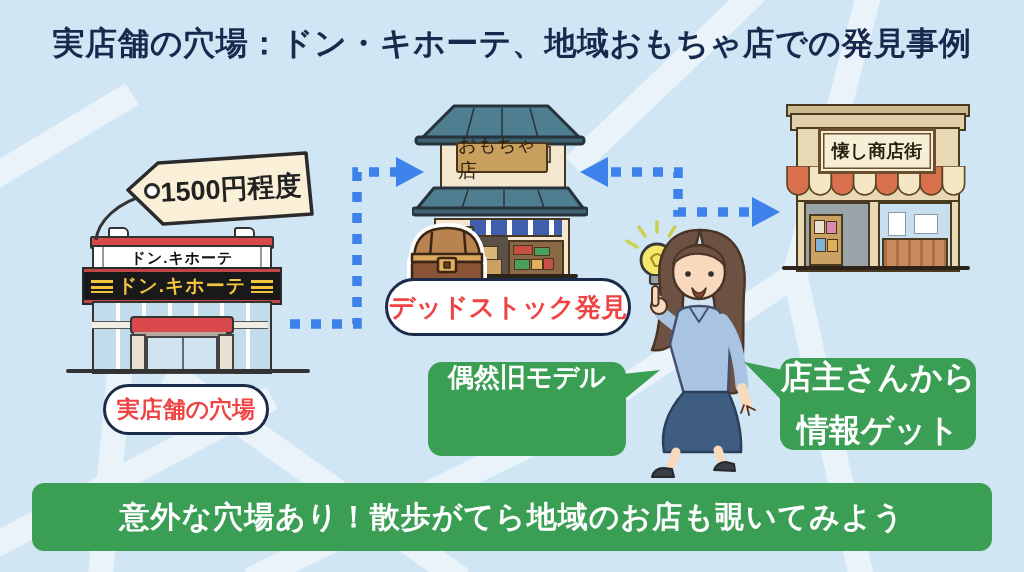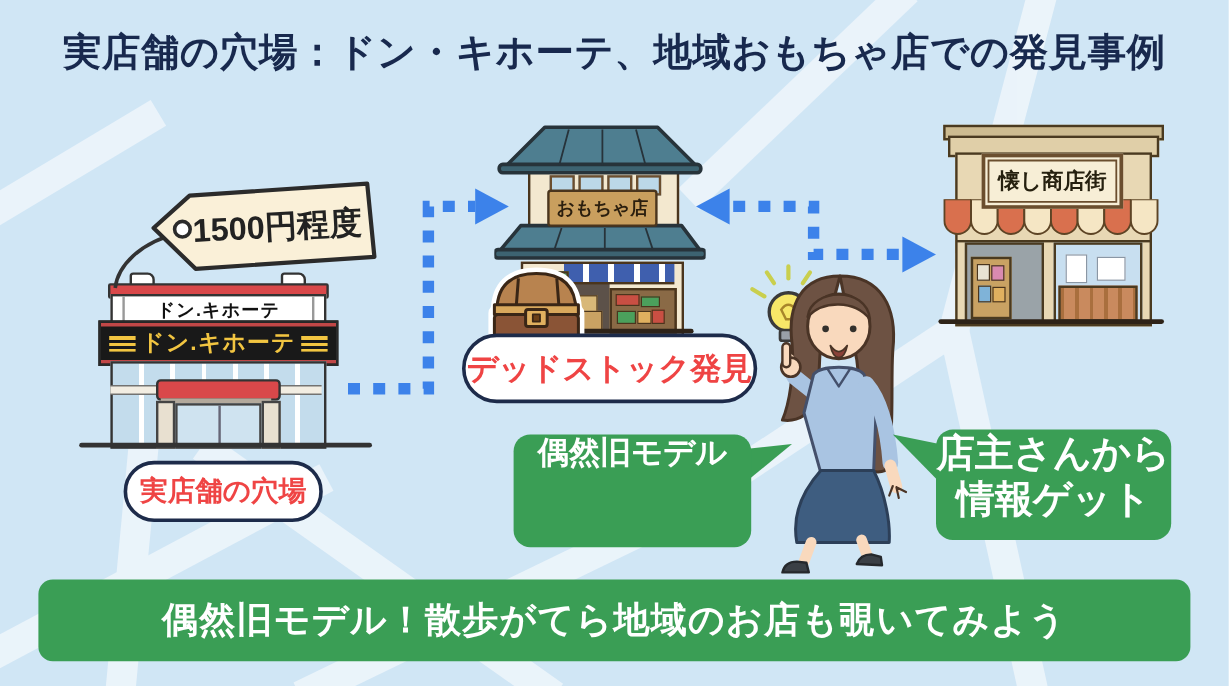--- a/index.html
+++ b/index.html
@@ -11,21 +11,21 @@
   
   .page-title{left:0;top:22px;width:1024px;text-align:center;font-size:32px;font-weight:800;
     color:#18294e;letter-spacing:0.5px;z-index:8;}
 
   
   .pill{background:#fff;border:3px solid #1d2b4a;border-radius:30px;color:#ef4444;
     font-weight:800;z-index:30;text-align:center;}
 
   
   .bubble{background:#3a9e55;border-radius:14px;color:#fff;font-weight:800;z-index:30;
-    display:flex;flex-direction:column;align-items:center;justify-content:flex-start;line-height:1.22;}
+    display:flex;flex-direction:column;align-items:center;justify-content:space-between;line-height:1.22;}
 
   
   .banner{left:32px;top:483px;width:960px;height:68px;background:#3a9e55;border-radius:12px;
     color:#fff;font-size:30px;font-weight:800;letter-spacing:1px;z-index:6;}
 
   
   .donki{left:66px;top:224px;width:244px;height:152px;z-index:10;}
   .dk-vent{width:17px;height:11px;background:#fff;border:2px solid #333;border-radius:3px 6px 0 0;top:3px;}
   .dk-roofband{left:24px;top:12px;width:180px;height:9px;background:#d9484a;border:2px solid #333;border-radius:2px;}
   .dk-signband{left:26px;top:21px;width:176px;height:22px;background:#fff;border:2px solid #333;
@@ -47,22 +47,22 @@
   .dk-base{left:0px;top:145px;width:244px;height:3.5px;background:#333;border-radius:2px;}
 
   
   .tag-text{left:158px;top:168px;width:146px;height:42px;transform:rotate(-3deg);
     font-size:27px;font-weight:800;color:#222;z-index:31;}
 
   
   .toy{left:412px;top:96px;width:176px;height:186px;z-index:10;}
   .toy-wall{left:28px;top:46px;width:122px;height:48px;background:#f3e8cf;border:2px solid #4a351d;}
   .toy-win{width:17px;height:13px;background:#bcd8e8;border:2px solid #6b4e2e;top:50px;}
-  .toy-sign{left:44px;top:62px;width:88px;height:27px;background:#c99f5e;border:2.5px solid #4a351d;border-radius:3px;
-    font-size:15px;font-weight:700;color:#2b1f0e;z-index:12;}
+  .toy-sign{left:44px;top:46px;width:88px;height:27px;background:#c99f5e;border:2.5px solid #4a351d;border-radius:3px;
+    font-size:19px;font-weight:400;color:#2b1f0e;z-index:12;}
   .toy-ground{left:22px;top:122px;width:132px;height:58px;background:#f3e8cf;border:2px solid #4a351d;}
   .toy-noren{left:58px;top:124px;width:92px;height:15px;background:repeating-linear-gradient(90deg,#3f5fae 0 16px,#fff 16px 21px);border-bottom:2px solid #4a351d;}
   .toy-greenboard{left:30px;top:130px;width:28px;height:22px;background:#5fae77;border:2px solid #4a351d;}
   .toy-shelf{left:96px;top:144px;width:52px;height:34px;background:#8a6a46;border:2px solid #4a351d;}
   .toy-interior{left:58px;top:139px;width:38px;height:41px;background:#5c5149;}
   .box{position:absolute;border:1.5px solid #4a351d;}
   .toy-base{left:10px;top:178px;width:156px;height:3.5px;background:#2e2318;border-radius:2px;}
 
   
   .retro{left:782px;top:102px;width:188px;height:172px;z-index:10;}
@@ -282,15 +282,15 @@
   <div class="abs ctr pill" style="left:385px;top:278px;width:240px;height:52px;font-size:26px;border-width:3.5px;">デッドストック発見</div>
 
   <div class="abs bubble" style="left:428px;top:362px;width:198px;height:94px;font-size:26px;">
     <span>偶然旧モデル</span>
   </div>
   <div class="abs bubble" style="left:780px;top:358px;width:196px;height:92px;font-size:32px;">
     <span>店主さんから</span>
     <span>情報ゲット</span>
   </div>
 
-  <div class="abs ctr banner">偶然旧モデル！散歩がてら地域のお店も覗いてみよう</div>
+  <div class="abs ctr banner">意外な穴場あり！散歩がてら地域のお店も覗いてみよう</div>
 
 </div>
 
 </body></html>

